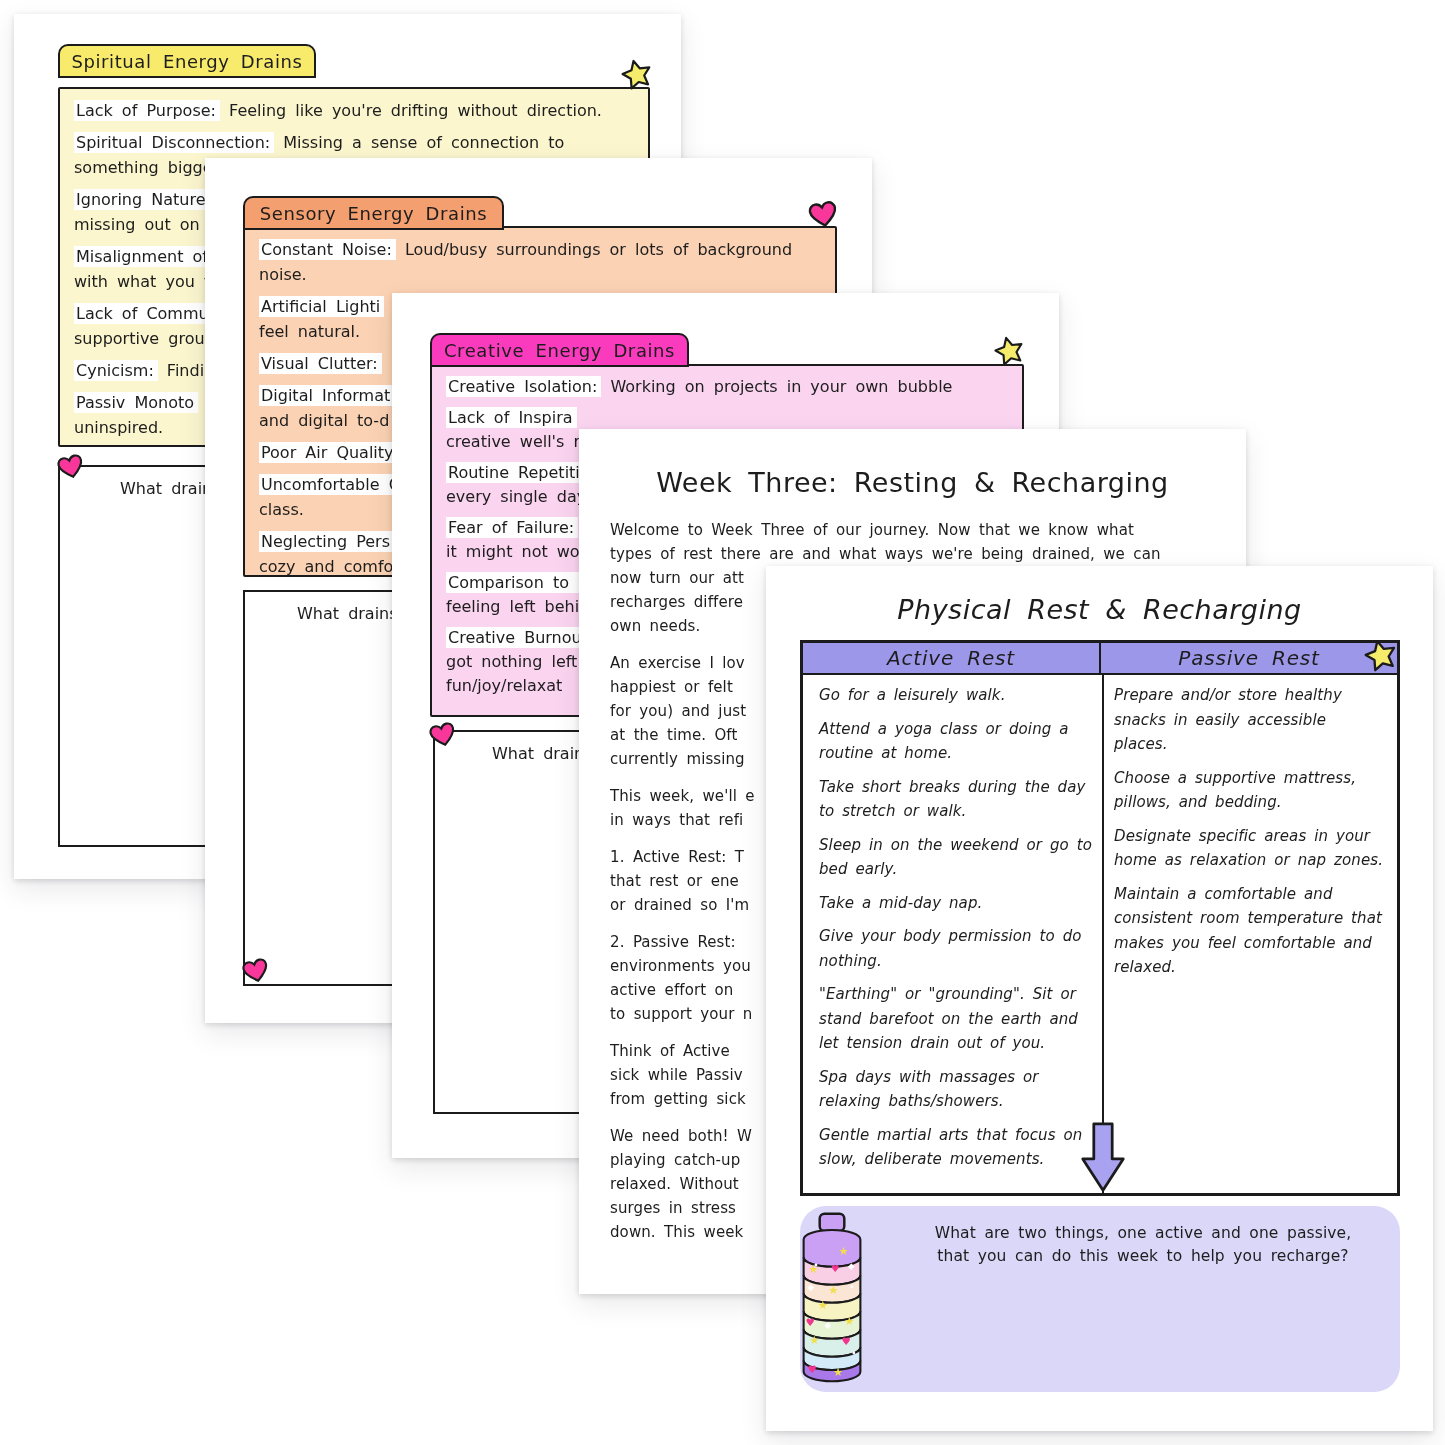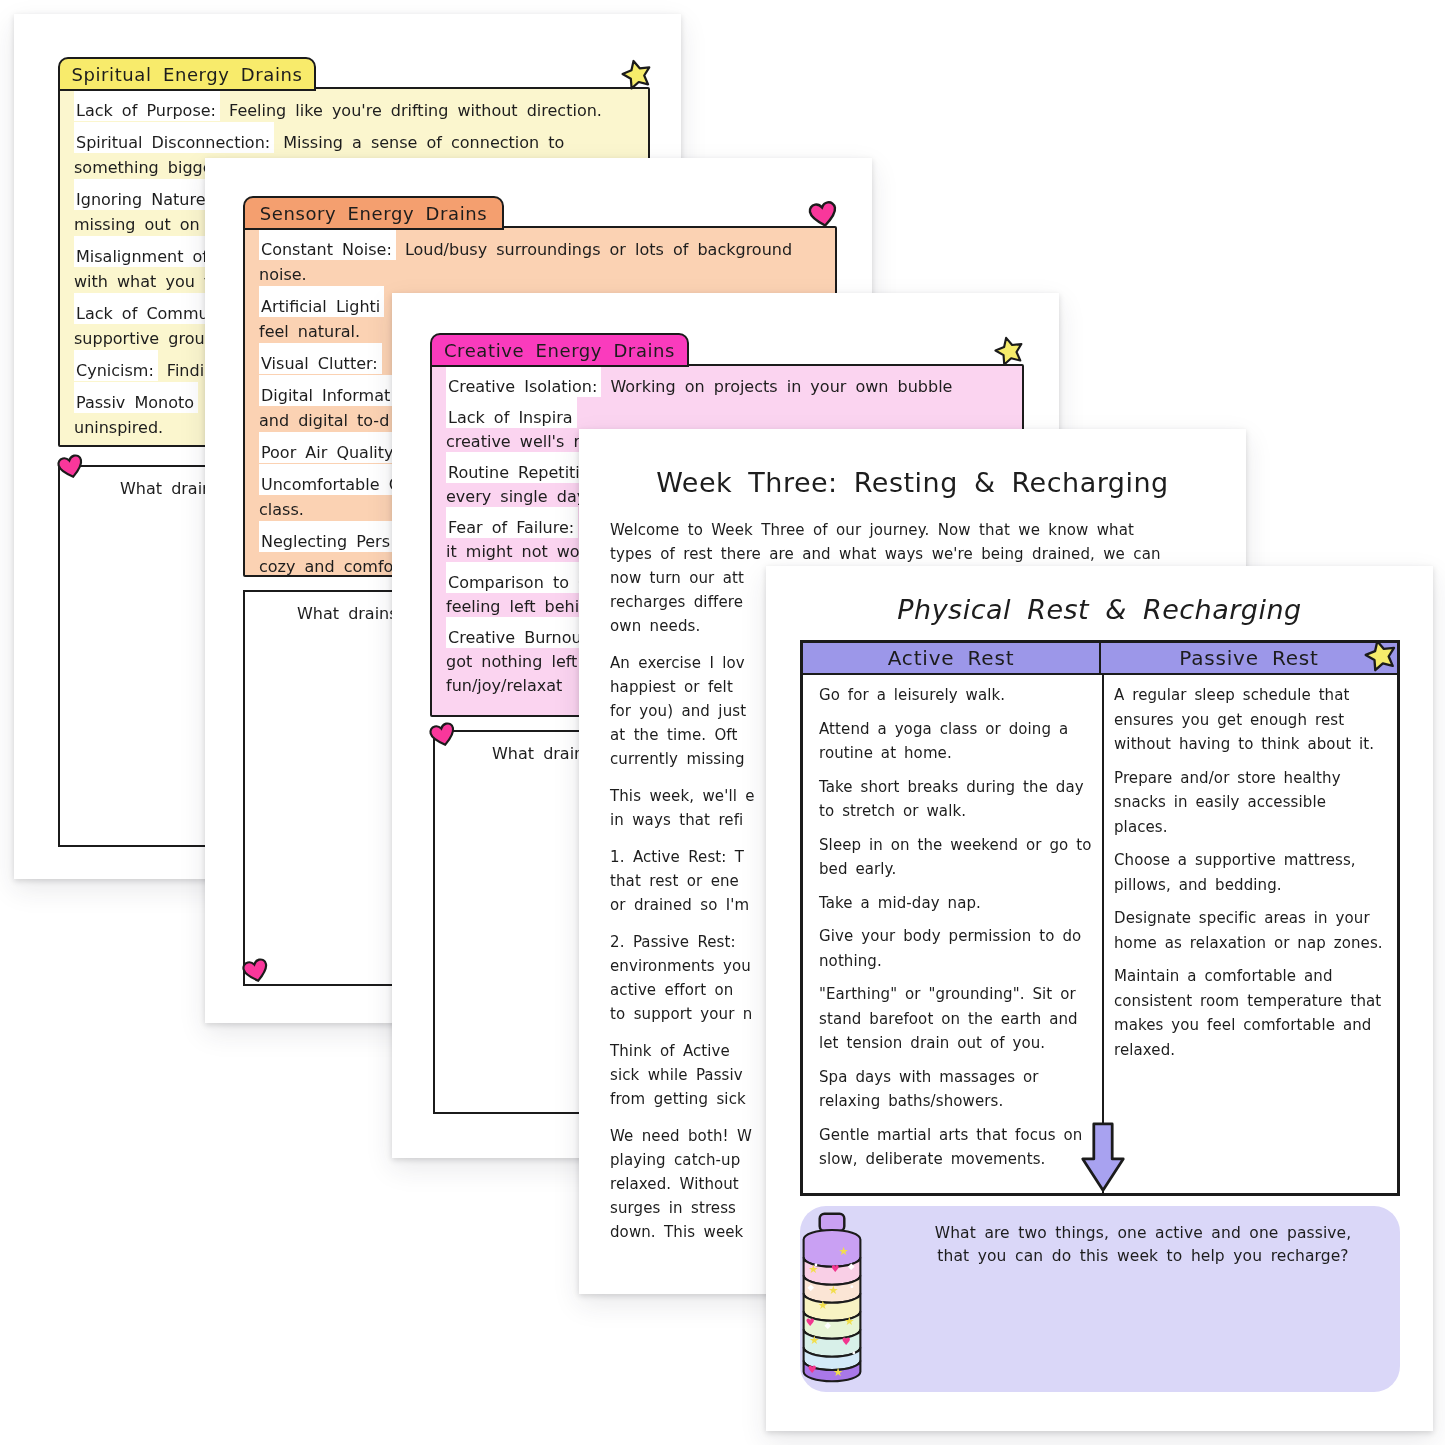--- a/index.html
+++ b/index.html
@@ -11,34 +11,34 @@
          box-shadow:0 2px 6px rgba(0,0,0,.14),0 10px 26px rgba(40,40,60,.10);}
   #p1{left:14px;top:14px;z-index:1;}
   #p2{left:205px;top:158px;z-index:2;}
   #p3{left:392px;top:293px;z-index:3;}
   #p4{left:579px;top:429px;z-index:4;}
   #p5{left:766px;top:566px;z-index:5;}
 
   .tab{position:absolute;height:30px;border:2.5px solid #1b1b1b;border-radius:10px 10px 0 0;
        display:flex;align-items:center;justify-content:center;font-size:18px;
        letter-spacing:.6px;word-spacing:5px;z-index:2;box-sizing:content-box;}
-  #p1 .tab{left:44px;top:43px;width:254px;background:var(--spiritual_tab);}
+  #p1 .tab{left:44px;top:30px;width:254px;background:var(--spiritual_tab);}
   #p2 .tab{left:38px;top:38px;width:257px;background:var(--sensory_tab);}
   #p3 .tab{left:38px;top:40px;width:255px;background:var(--creative_tab);}
 
   .content{position:absolute;border:2.5px solid #1b1b1b;border-radius:2px;
            padding:9px 12px 4px 14px;box-sizing:border-box;overflow:hidden;z-index:1;}
   #p1 .content{left:44px;top:73px;width:592px;height:360px;background:var(--spiritual_body);}
   #p2 .content{left:38px;top:68px;width:594px;height:351px;background:var(--sensory_body);}
   #p3 .content{left:38px;top:71px;width:594px;height:353px;background:var(--creative_body);}
 
   .ln{font-size:16px;line-height:25px;letter-spacing:0;word-spacing:4px;white-space:nowrap;}
   #p3 .ln{line-height:24px;}
   .ln.pgap{margin-top:7px;}
-  .hl{background:#ffffff;padding:11px 4px 1px 2px;}
+  .hl{background:#ffffff;padding:1px 4px 1px 2px;}
 
   .answer{position:absolute;background:#ffffff;border:2.5px solid #1b1b1b;z-index:1;}
   #p1 .answer{left:44px;top:451px;width:560px;height:378px;}
   #p2 .answer{left:38px;top:432px;width:560px;height:392px;}
   #p3 .answer{left:41px;top:437px;width:560px;height:380px;}
   .answer-label{font-size:16px;letter-spacing:0;word-spacing:4px;white-space:nowrap;padding-top:12px;}
   #p1 .answer-label{margin-left:60px;}
   #p2 .answer-label{margin-left:52px;}
   #p3 .answer-label{margin-left:57px;}
 
@@ -54,21 +54,21 @@
   .page-title{font-size:27px;font-weight:400;text-align:center;margin:0;
               letter-spacing:.5px;word-spacing:7px;white-space:nowrap;}
   #p4 .page-title{margin-top:38px;text-align:center;}
   #p5 .page-title{margin-top:28px;font-style:italic;}
 
   #p4 .paras{margin:20px 0 0 31px;width:610px;}
   .wline{font-size:15px;line-height:24px;letter-spacing:.1px;word-spacing:3.5px;white-space:nowrap;}
   .wline.pgap{margin-top:13px;}
 
   .resttable{position:absolute;left:34px;top:74px;width:600px;height:556px;
-             border:3px solid #1b1b1b;box-sizing:border-box;background:#fff;}
+             border:3px solid #1b1b1b;box-sizing:border-box;background:#fff;font-style:italic;}
   .thead{display:flex;height:32px;border-bottom:2.5px solid #1b1b1b;background:var(--header_purple);box-sizing:border-box;}
   .th{flex:1;display:flex;align-items:center;justify-content:center;font-size:20px;
       letter-spacing:.8px;word-spacing:6px;}
   .th.first{border-right:2.5px solid #1b1b1b;}
   .tbody{display:flex;height:calc(100% - 32px);}
   .col{flex:1;padding:8px 10px 0 10px;box-sizing:border-box;overflow:hidden;}
   .col.first{border-right:2.5px solid #1b1b1b;margin-left:6px;}
   .ti{font-size:15px;line-height:24.5px;letter-spacing:.1px;word-spacing:3px;margin-bottom:9px;}
   .table-star{position:absolute;left:560px;top:-5px;width:36px;height:36px;z-index:2;}
   .arrow-icon{position:absolute;left:277px;top:478px;width:46px;height:74px;z-index:2;}
@@ -221,21 +221,20 @@
             <div class="ti">Take short breaks during the day to stretch or walk.</div>
             <div class="ti">Sleep in on the weekend or go to bed early.</div>
             <div class="ti">Take a mid-day nap.</div>
             <div class="ti">Give your body permission to do nothing.</div>
             <div class="ti">"Earthing" or "grounding". Sit or stand barefoot on the earth and let tension drain out of you.</div>
             <div class="ti">Spa days with massages or relaxing baths/showers.</div>
             <div class="ti">Gentle martial arts that focus on slow, deliberate movements.</div>
           </div>
         <div class="col">
 
-        <div class="ti">A regular sleep schedule that ensures you get enough rest without having to think about it.</div>
             <div class="ti">Prepare and/or store healthy snacks in easily accessible places.</div>
             <div class="ti">Choose a supportive mattress, pillows, and bedding.</div>
             <div class="ti">Designate specific areas in your home as relaxation or nap zones.</div>
             <div class="ti">Maintain a comfortable and consistent room temperature that makes you feel comfortable and relaxed.</div>
           </div>
       </div>
       <svg class="arrow-icon" viewBox="0 0 50 78">
         <path d="M15,2 L35,2 L35,40 L47,40 L25,74 L3,40 L15,40 Z" fill="#A8A2F0" stroke="#1b1b1b" stroke-width="3" stroke-linejoin="round"></path>
       </svg>
     </div>

